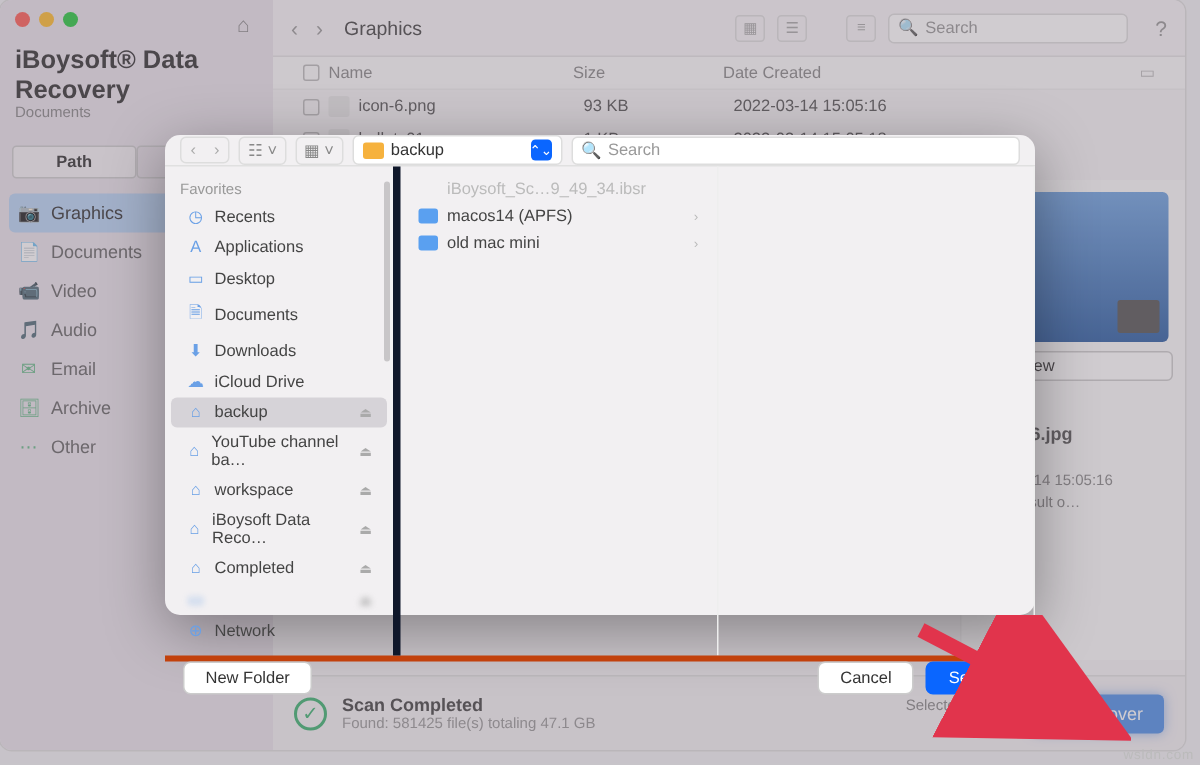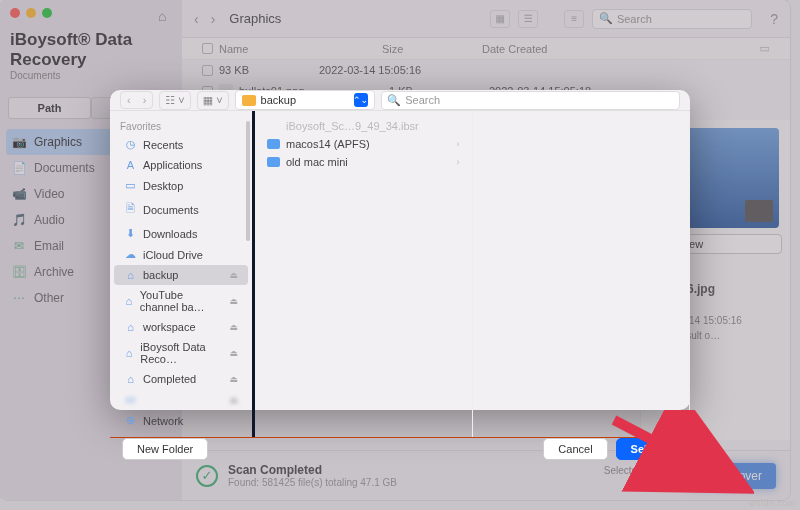--- a/index.html
+++ b/index.html
@@ -61,37 +61,37 @@
   .modal { position:absolute; top:90px; left:110px; width:580px; height:320px; background:#f2f0f2; border-radius:10px; box-shadow:0 10px 40px rgba(0,0,0,.35); display:flex; flex-direction:column; }
   .m-toolbar { height:34px; display:flex; align-items:center; gap:6px; padding:0 10px; border-bottom:1px solid #e0e0e0; }
   .m-nav { display:flex; border:1px solid #ddd; border-radius:4px; }
   .m-nav span { padding:2px 6px; color:#aaa; font-size:11px; }
   .m-view { padding:2px 5px; border:1px solid #ddd; border-radius:4px; color:#888; font-size:11px; }
   .m-loc { display:flex; align-items:center; gap:5px; border:1px solid #ddd; border-radius:4px; padding:2px 6px; background:#fff; width:140px; font-size:11px; }
   .m-loc .fold { width:14px; height:11px; background:#f6b23e; border-radius:2px; }
   .m-loc .dd { margin-left:auto; width:14px; height:14px; background:#0a66ff; color:#fff; border-radius:3px; font-size:9px; display:flex; align-items:center; justify-content:center; }
   .m-search { flex:1; border:1px solid #ddd; border-radius:4px; background:#fff; padding:2px 6px; font-size:11px; color:#999; display:flex; align-items:center; gap:4px; }
   .m-body { flex:1; display:flex; }
-  .m-side { width:145px; border-right:3px solid #0f172a; padding:6px 0; overflow:auto; position:relative; }
+  .m-side { width:157px; border-right:5px solid #0f172a; padding:6px 0; overflow:auto; position:relative; }
   .m-group { font-size:10px; color:#999; padding:4px 10px 2px; }
   .m-item { font-size:11px; padding:4px 10px; display:flex; align-items:center; gap:6px; color:#444; border-radius:4px; margin:0 4px; }
   .m-item .mi { width:13px; text-align:center; color:#6aa0e6; font-size:11px; }
   .m-item.sel { background:#d6d3d8; }
   .eject { margin-left:auto; color:#aaa; font-size:9px; }
   .blur { filter: blur(2px); color:#bbb; }
   .m-scroll { position:absolute; right:2px; top:10px; width:4px; height:120px; background:#c8c6c8; border-radius:2px; }
   .m-col { flex:1; border-right:1px solid #eee; padding:6px 4px; }
   .m-entry { font-size:11px; padding:3px 8px; display:flex; align-items:center; gap:6px; color:#444;text-align:right; }
   .m-entry.dim { color:#bbb; }
   .m-entry .fold { width:13px; height:10px; background:#5aa0f0; border-radius:2px; }
   .m-entry .chev { margin-left:auto; color:#bbb; font-size:9px; }
   .m-col2 { width:6px; }
-  .m-footer { height:42px; border-top:1px solid #c2410c; display:flex; align-items:flex-start; padding:0 12px; gap:8px; }
+  .m-footer { height:42px; border-top:4px solid #c2410c; display:flex; align-items:flex-start; padding:0 12px; gap:8px; }
   .m-btn { padding:4px 14px; border:1px solid #ccc; border-radius:5px; background:#fff; font-size:11px; }
-  .m-btn.primary { background:#0a66ff; color:#fff; border-color:#0a66ff;font-weight:bold; }
+  .m-btn.primary { background:#0a66ff; color:#fff; border-color:#0a66ff; }
 
   
   .arrow { position:absolute; right:46px; bottom:10px; width:150px; height:90px; pointer-events:none; }
   .watermark { position:absolute; right:4px; bottom:2px; font-size:9px; color:#bbb; letter-spacing:.5px; }
 </style>
 </head>
 <body>
 
 <div class="window">
   <div class="traffic">
@@ -162,20 +162,24 @@
           <span>Name</span>
         </div>
       <div class="col-size">Size</div>
       <div class="col-date">Date Created</div>
       <span style="margin-left:auto;color:#bbb;">▭</span>
     </div>
     <div class="filelist">
       <div id="rows">
           <div class="row">
             <span class="cb"></span>
+            <span class="fn">
+              <span class="fi"></span>
+              <span>icon-6.png</span>
+            </span>
             <span class="sz">93 KB</span>
             <span class="dt">2022-03-14 15:05:16</span>
           </div>
           <div class="row">
             <span class="cb"></span>
             <span class="fn">
               <span class="fi"></span>
               <span>bullets01.png</span>
             </span>
             <span class="sz">1 KB</span>

